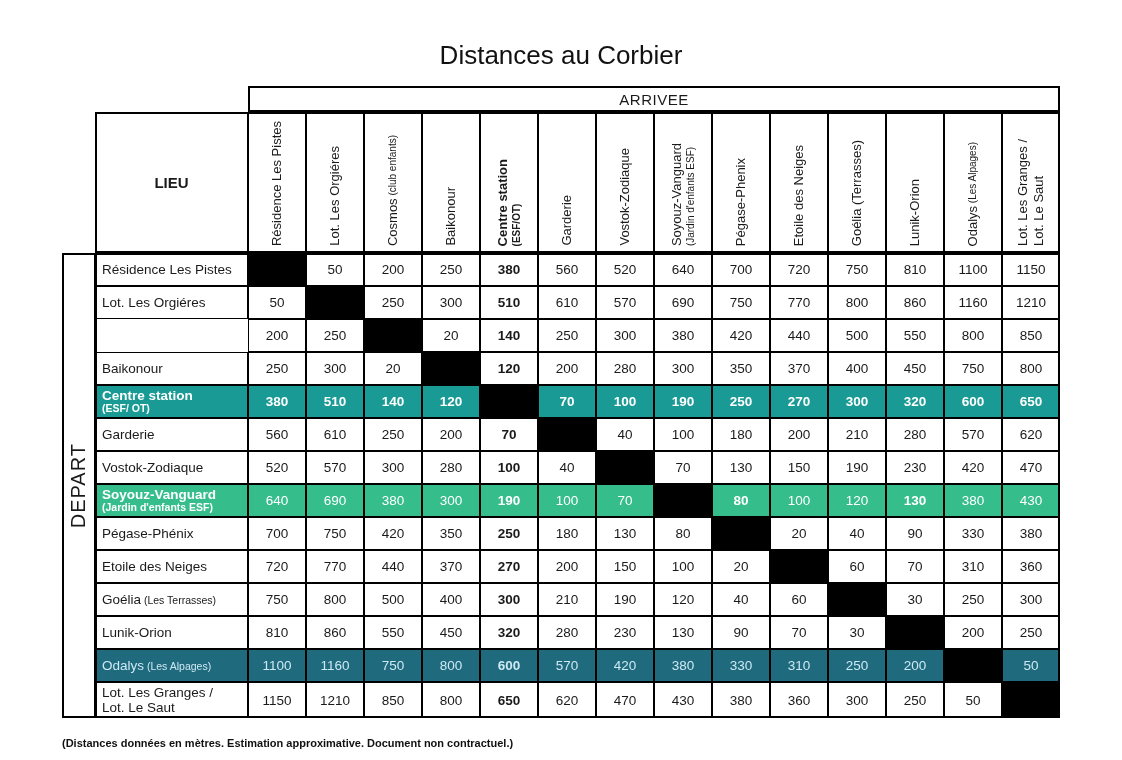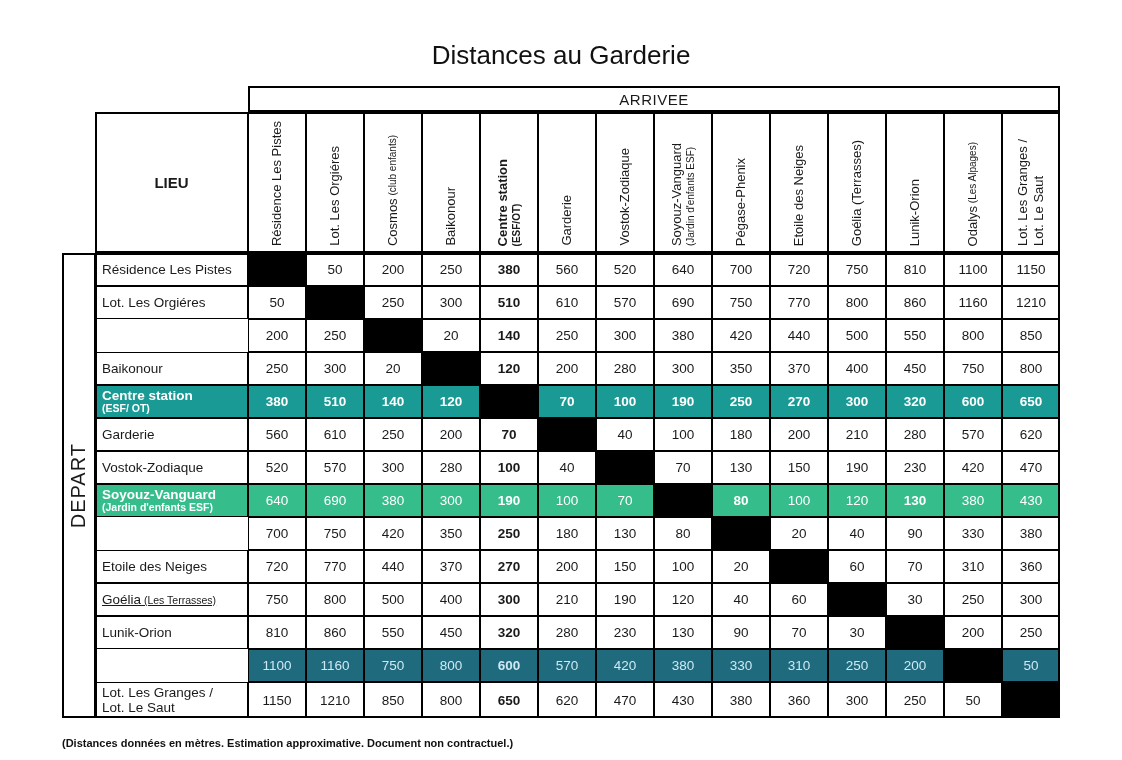--- a/index.html
+++ b/index.html
@@ -43,21 +43,21 @@
   .f-head{left:33px;top:26px;width:965px;height:141px;}
   .f-data{left:33px;top:167px;width:965px;height:465px;}
   .f-depart{left:0;top:167px;width:34px;height:465px;}
   .footnote{
     position:absolute;left:62px;top:737px;font-size:11px;font-weight:bold;color:#111;
   }
 </style>
 </head>
 <body style="--teal: #1A9A94; --green: #35BD8C; --darkteal: #1F6A7D; --darkteal-text: #CDE9F4;">
 
-<div class="title">Distances au Garderie</div>
+<div class="title">Distances au Corbier</div>
 
 <div class="matrix" id="matrix">
   <div class="c lieu">LIEU</div>
   <div class="c arrivee">ARRIVEE</div>
   <div class="c depart">
     <div class="vert depart-text">DEPART</div>
   </div>
   <div class="frame f-head"></div>
   <div class="frame f-data"></div>
   <div class="frame f-depart"></div>
@@ -262,20 +262,23 @@
     <div class="c num green b" style="grid-area: 10 / 7;">190</div>
     <div class="c num green" style="grid-area: 10 / 8;">100</div>
     <div class="c num green" style="grid-area: 10 / 9;">70</div>
     <div class="c num diag" style="grid-area: 10 / 10;"></div>
     <div class="c num green b" style="grid-area: 10 / 11;">80</div>
     <div class="c num green" style="grid-area: 10 / 12;">100</div>
     <div class="c num green" style="grid-area: 10 / 13;">120</div>
     <div class="c num green b" style="grid-area: 10 / 14;">130</div>
     <div class="c num green" style="grid-area: 10 / 15;">380</div>
     <div class="c num green" style="grid-area: 10 / 16;">430</div>
+    <div class="c rowlab" style="grid-area: 11 / 2;">
+      <div>Pégase-Phénix</div>
+    </div>
     <div class="c num" style="grid-area: 11 / 3;">700</div>
     <div class="c num" style="grid-area: 11 / 4;">750</div>
     <div class="c num" style="grid-area: 11 / 5;">420</div>
     <div class="c num" style="grid-area: 11 / 6;">350</div>
     <div class="c num b" style="grid-area: 11 / 7;">250</div>
     <div class="c num" style="grid-area: 11 / 8;">180</div>
     <div class="c num" style="grid-area: 11 / 9;">130</div>
     <div class="c num" style="grid-area: 11 / 10;">80</div>
     <div class="c num diag" style="grid-area: 11 / 11;"></div>
     <div class="c num" style="grid-area: 11 / 12;">20</div>
@@ -293,21 +296,21 @@
     <div class="c num b" style="grid-area: 12 / 7;">270</div>
     <div class="c num" style="grid-area: 12 / 8;">200</div>
     <div class="c num" style="grid-area: 12 / 9;">150</div>
     <div class="c num" style="grid-area: 12 / 10;">100</div>
     <div class="c num" style="grid-area: 12 / 11;">20</div>
     <div class="c num diag" style="grid-area: 12 / 12;"></div>
     <div class="c num" style="grid-area: 12 / 13;">60</div>
     <div class="c num" style="grid-area: 12 / 14;">70</div>
     <div class="c num" style="grid-area: 12 / 15;">310</div>
     <div class="c num" style="grid-area: 12 / 16;">360</div>
-    <div class="c rowlab" style="grid-area: 13 / 2; text-decoration: underline;">
+    <div class="c rowlab" style="grid-area: 13 / 2;">
       <div>Goélia<span class="small">&nbsp;(Les Terrasses)</span></div>
     </div>
     <div class="c num" style="grid-area: 13 / 3;">750</div>
     <div class="c num" style="grid-area: 13 / 4;">800</div>
     <div class="c num" style="grid-area: 13 / 5;">500</div>
     <div class="c num" style="grid-area: 13 / 6;">400</div>
     <div class="c num b" style="grid-area: 13 / 7;">300</div>
     <div class="c num" style="grid-area: 13 / 8;">210</div>
     <div class="c num" style="grid-area: 13 / 9;">190</div>
     <div class="c num" style="grid-area: 13 / 10;">120</div>
@@ -327,20 +330,23 @@
     <div class="c num b" style="grid-area: 14 / 7;">320</div>
     <div class="c num" style="grid-area: 14 / 8;">280</div>
     <div class="c num" style="grid-area: 14 / 9;">230</div>
     <div class="c num" style="grid-area: 14 / 10;">130</div>
     <div class="c num" style="grid-area: 14 / 11;">90</div>
     <div class="c num" style="grid-area: 14 / 12;">70</div>
     <div class="c num" style="grid-area: 14 / 13;">30</div>
     <div class="c num diag" style="grid-area: 14 / 14;"></div>
     <div class="c num" style="grid-area: 14 / 15;">200</div>
     <div class="c num" style="grid-area: 14 / 16;">250</div>
+    <div class="c rowlab darkteal" style="grid-area: 15 / 2;">
+      <div>Odalys<span class="small">&nbsp;(Les Alpages)</span></div>
+    </div>
     <div class="c num darkteal" style="grid-area: 15 / 3;">1100</div>
     <div class="c num darkteal" style="grid-area: 15 / 4;">1160</div>
     <div class="c num darkteal" style="grid-area: 15 / 5;">750</div>
     <div class="c num darkteal" style="grid-area: 15 / 6;">800</div>
     <div class="c num darkteal b" style="grid-area: 15 / 7;">600</div>
     <div class="c num darkteal" style="grid-area: 15 / 8;">570</div>
     <div class="c num darkteal" style="grid-area: 15 / 9;">420</div>
     <div class="c num darkteal" style="grid-area: 15 / 10;">380</div>
     <div class="c num darkteal" style="grid-area: 15 / 11;">330</div>
     <div class="c num darkteal" style="grid-area: 15 / 12;">310</div>

